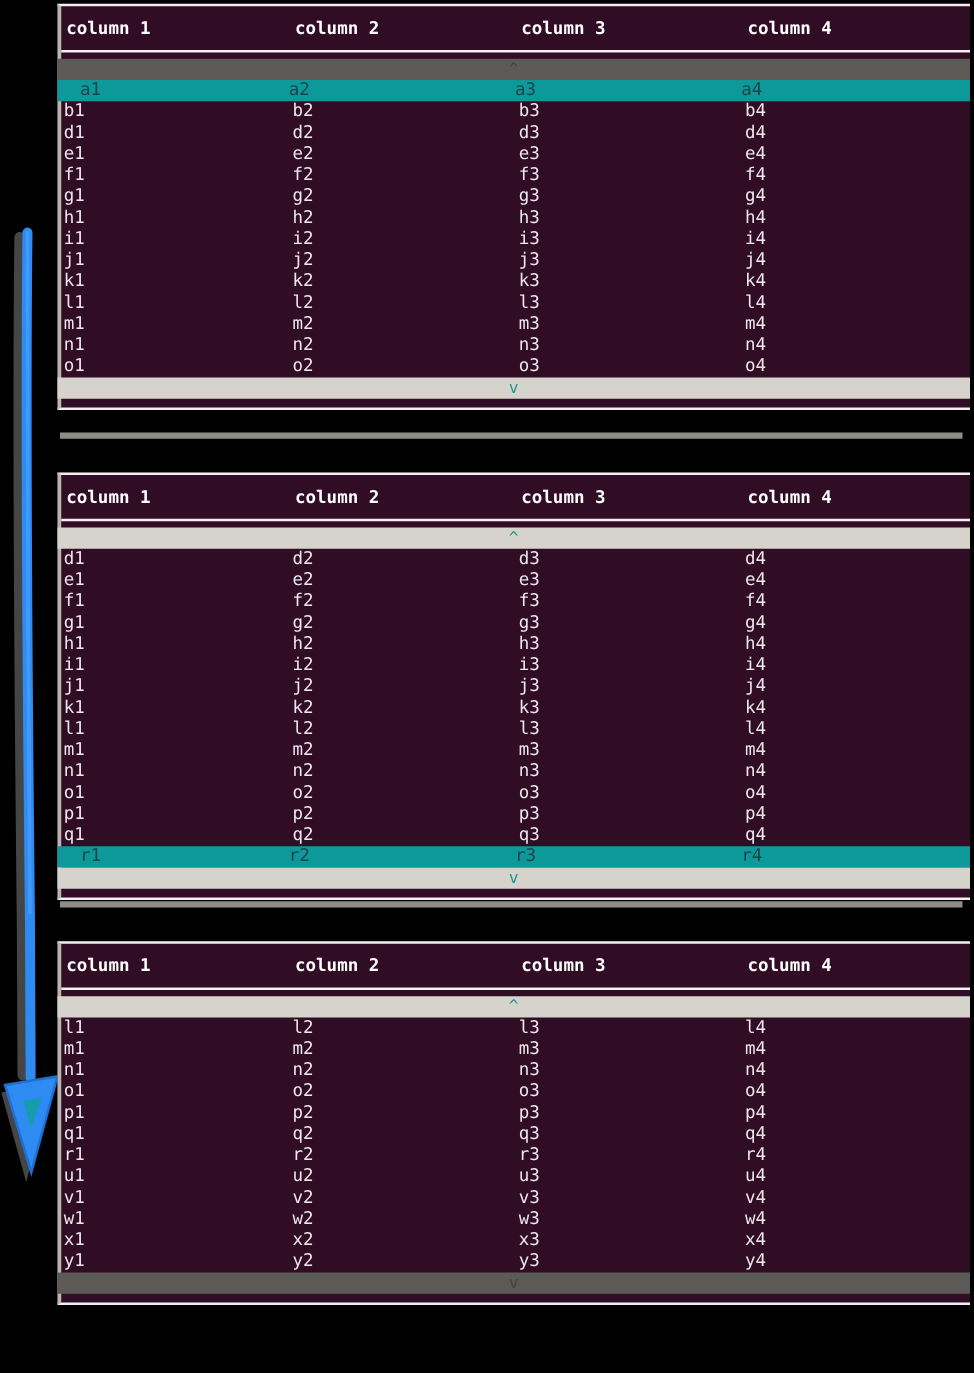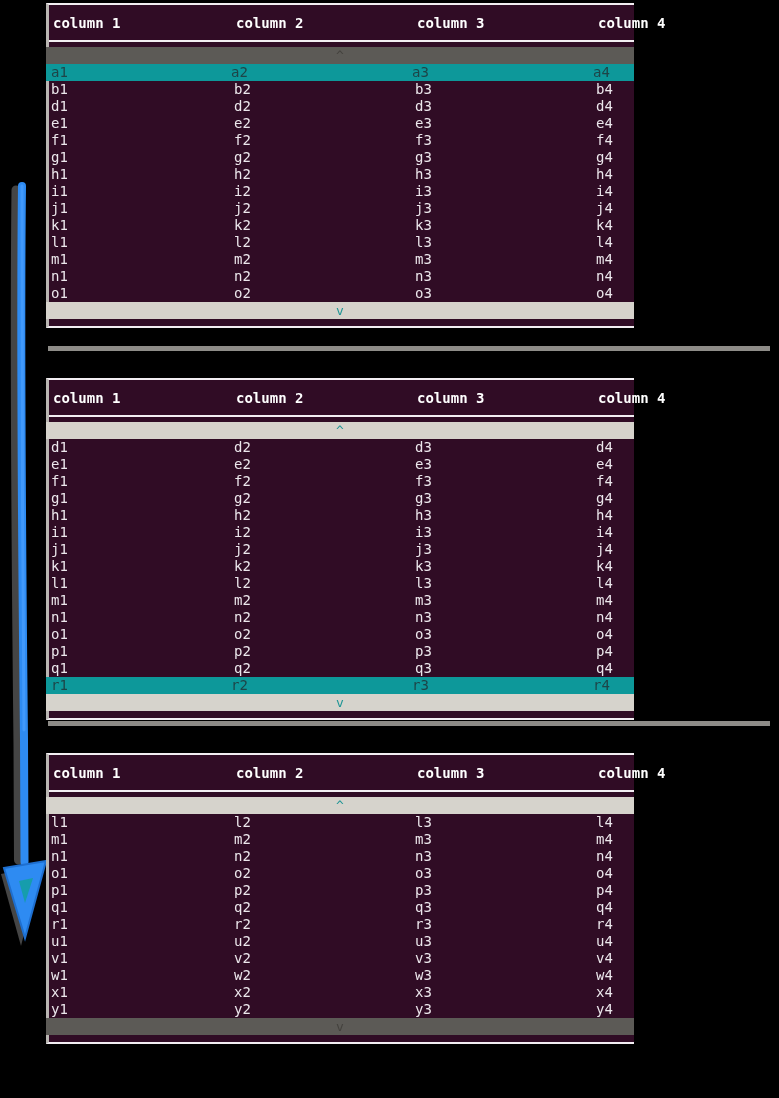--- a/index.html
+++ b/index.html
@@ -2,21 +2,21 @@
 <html style="--page-bg: #000000; --table-bg: #300c25; --header-text: #ffffff; --row-text: #ece7ec; --selected-bg: #0d989a; --selected-text: #1d4548; --indicator-active-bg: #d6d3cc; --indicator-active-text: #1f9595; --indicator-inactive-bg: #5c5a56; --indicator-inactive-text: #44423e; --border: #f2eef2; --arrow: #2e8bf2;"><head>
 <meta charset="utf-8">
 <style>
   html,body{margin:0;padding:0;}
   body{
     width:779px;height:1098px;position:relative;overflow:hidden;
     background:var(--page-bg,#000000);
     font-family:"DejaVu Sans Mono",monospace;
   }
   .tbl{
-    position:absolute;left:46px;width:588px;box-sizing:border-box;
+    position:absolute;left:46px;width:730px;box-sizing:border-box;
     background:var(--table-bg,#300c25);
     border-top:2px solid var(--border,#f2eef2);
     border-bottom:2px solid var(--border,#f2eef2);
     border-left:3px solid #b9b6b2;
   }
   .hdr{
     display:grid;grid-template-columns:183px 181px 181px 1fr;
     height:35px;align-items:center;
     border-bottom:2px solid var(--border,#f2eef2);
     color:var(--header-text,#fff);font-weight:bold;font-size:14px;
@@ -33,21 +33,21 @@
   .row{
     display:grid;grid-template-columns:183px 181px 181px 1fr;
     height:17px;line-height:17px;
     color:var(--row-text,#ece7ec);font-size:14px;
   }
   .row.selected{
     margin-left:-3px;
     background:var(--selected-bg,#0d989a);
     color:var(--selected-text,#1d4548);
   }
-  .row.selected .cell:first-child{padding-left:5px;}
+  .row.selected .cell:first-child{padding-left:18px;}
   .cell{padding-left:2px;overflow:hidden;white-space:pre;}
   .tbl-shadow{
     position:absolute;left:48px;width:722px;height:5px;background:#8e8c88;
   }
   #arrow-layer{position:absolute;left:0;top:0;pointer-events:none;}
 </style>
 </head>
 <body>
 
 <svg id="arrow-layer" width="60" height="1098" viewBox="0 0 60 1098">

